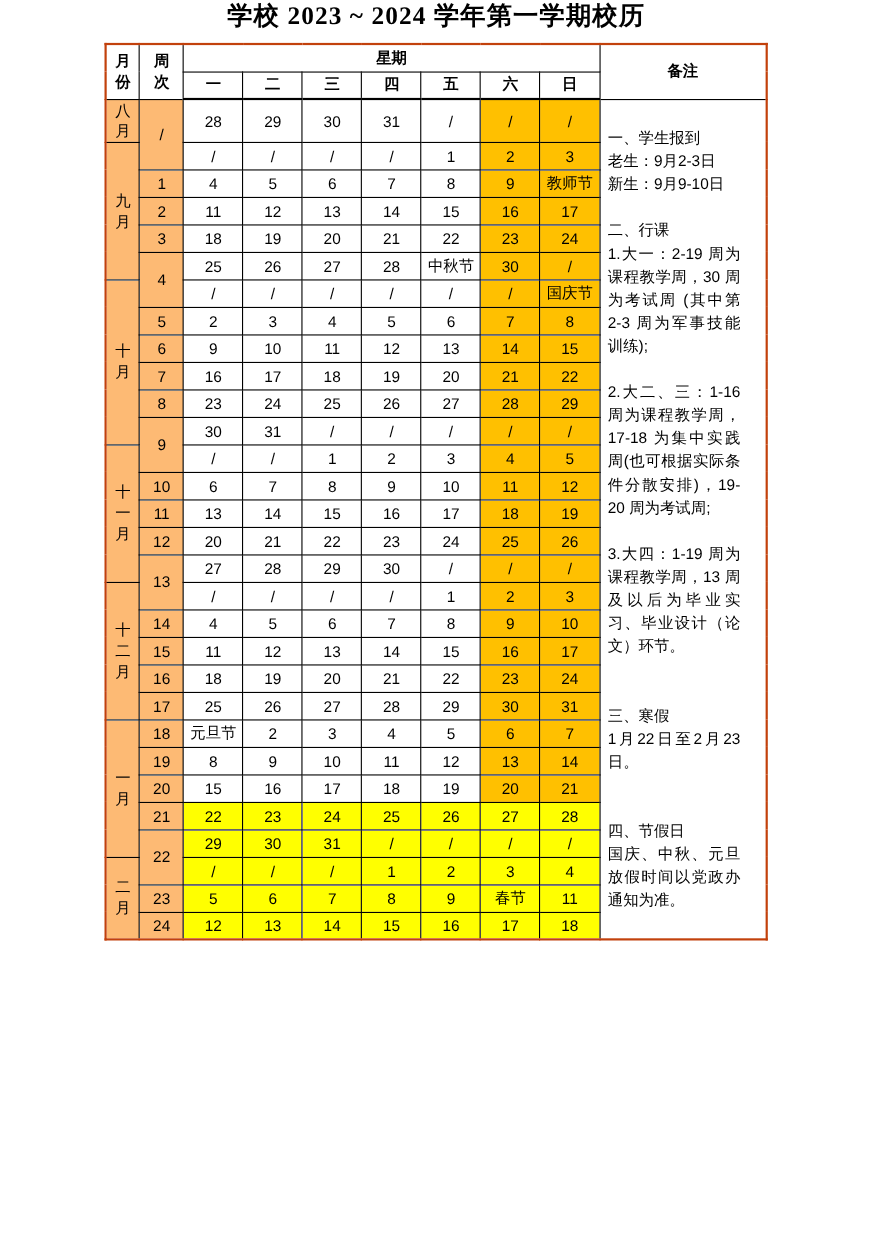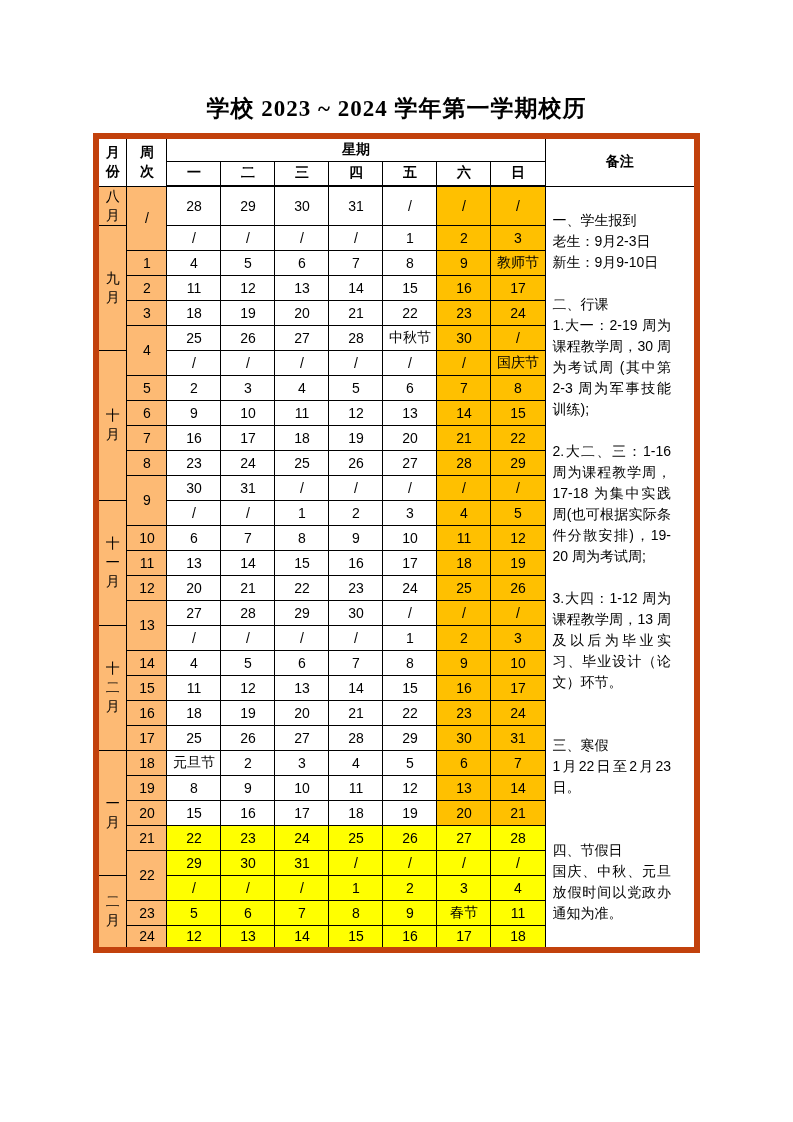--- a/index.html
+++ b/index.html
@@ -5,34 +5,33 @@
   * { box-sizing: border-box; }
   html, body { margin: 0; padding: 0; background: #ffffff; }
   body {
     width: 793px; height: 1122px;
     font-family: "Liberation Sans", sans-serif;
     color: #000;
     overflow: hidden;
   }
   .page { position: relative; width: 793px; height: 1122px; background: #fff; }
   .doc-title {
-    padding-top: 94px;
     text-align: center;
     font-family: "Liberation Serif", serif;
     font-weight: bold;
     font-size: 23px;
     line-height: 30px;
     letter-spacing: 1px;
   }
   table.calendar {
     border-collapse: collapse;
     table-layout: fixed;
     width: 601px;
     margin: 9px auto 0 auto;
-    border: 6px solid #c2410c;
+    border: 2px solid #c2410c;
   }
   .calendar th, .calendar td {
     border: 1px solid #000;
     text-align: center;
     vertical-align: middle;
     font-size: 14px;
     padding: 0;
     overflow: hidden;
   }
   .calendar thead th { font-weight: bold; height: 25px; }
@@ -118,21 +117,21 @@
           <td rowspan="30" class="notes-cell">
             <div class="notes-line">一、学生报到</div>
             <div class="notes-line">老生：9月2-3日</div>
             <div class="notes-line">新生：9月9-10日</div>
             <div class="notes-line"></div>
             <div class="notes-line">二、行课</div>
             <div class="notes-line">1.大一：2-19 周为课程教学周，30 周为考试周 (其中第 2-3 周为军事技能训练);</div>
             <div class="notes-line"></div>
             <div class="notes-line">2.大二、三：1-16 周为课程教学周，17-18 为集中实践周(也可根据实际条件分散安排)，19-20 周为考试周;</div>
             <div class="notes-line"></div>
-            <div class="notes-line">3.大四：1-12 周为课程教学周，13 周及以后为毕业实习、毕业设计（论文）环节。</div>
+            <div class="notes-line">3.大四：1-19 周为课程教学周，13 周及以后为毕业实习、毕业设计（论文）环节。</div>
             <div class="notes-line"></div>
             <div class="notes-line"></div>
             <div class="notes-line">三、寒假</div>
             <div class="notes-line">1月22日至2月23日。</div>
             <div class="notes-line"></div>
             <div class="notes-line"></div>
             <div class="notes-line">四、节假日</div>
             <div class="notes-line">国庆、中秋、元旦放假时间以党政办通知为准。</div>
           </td>
         </tr>

